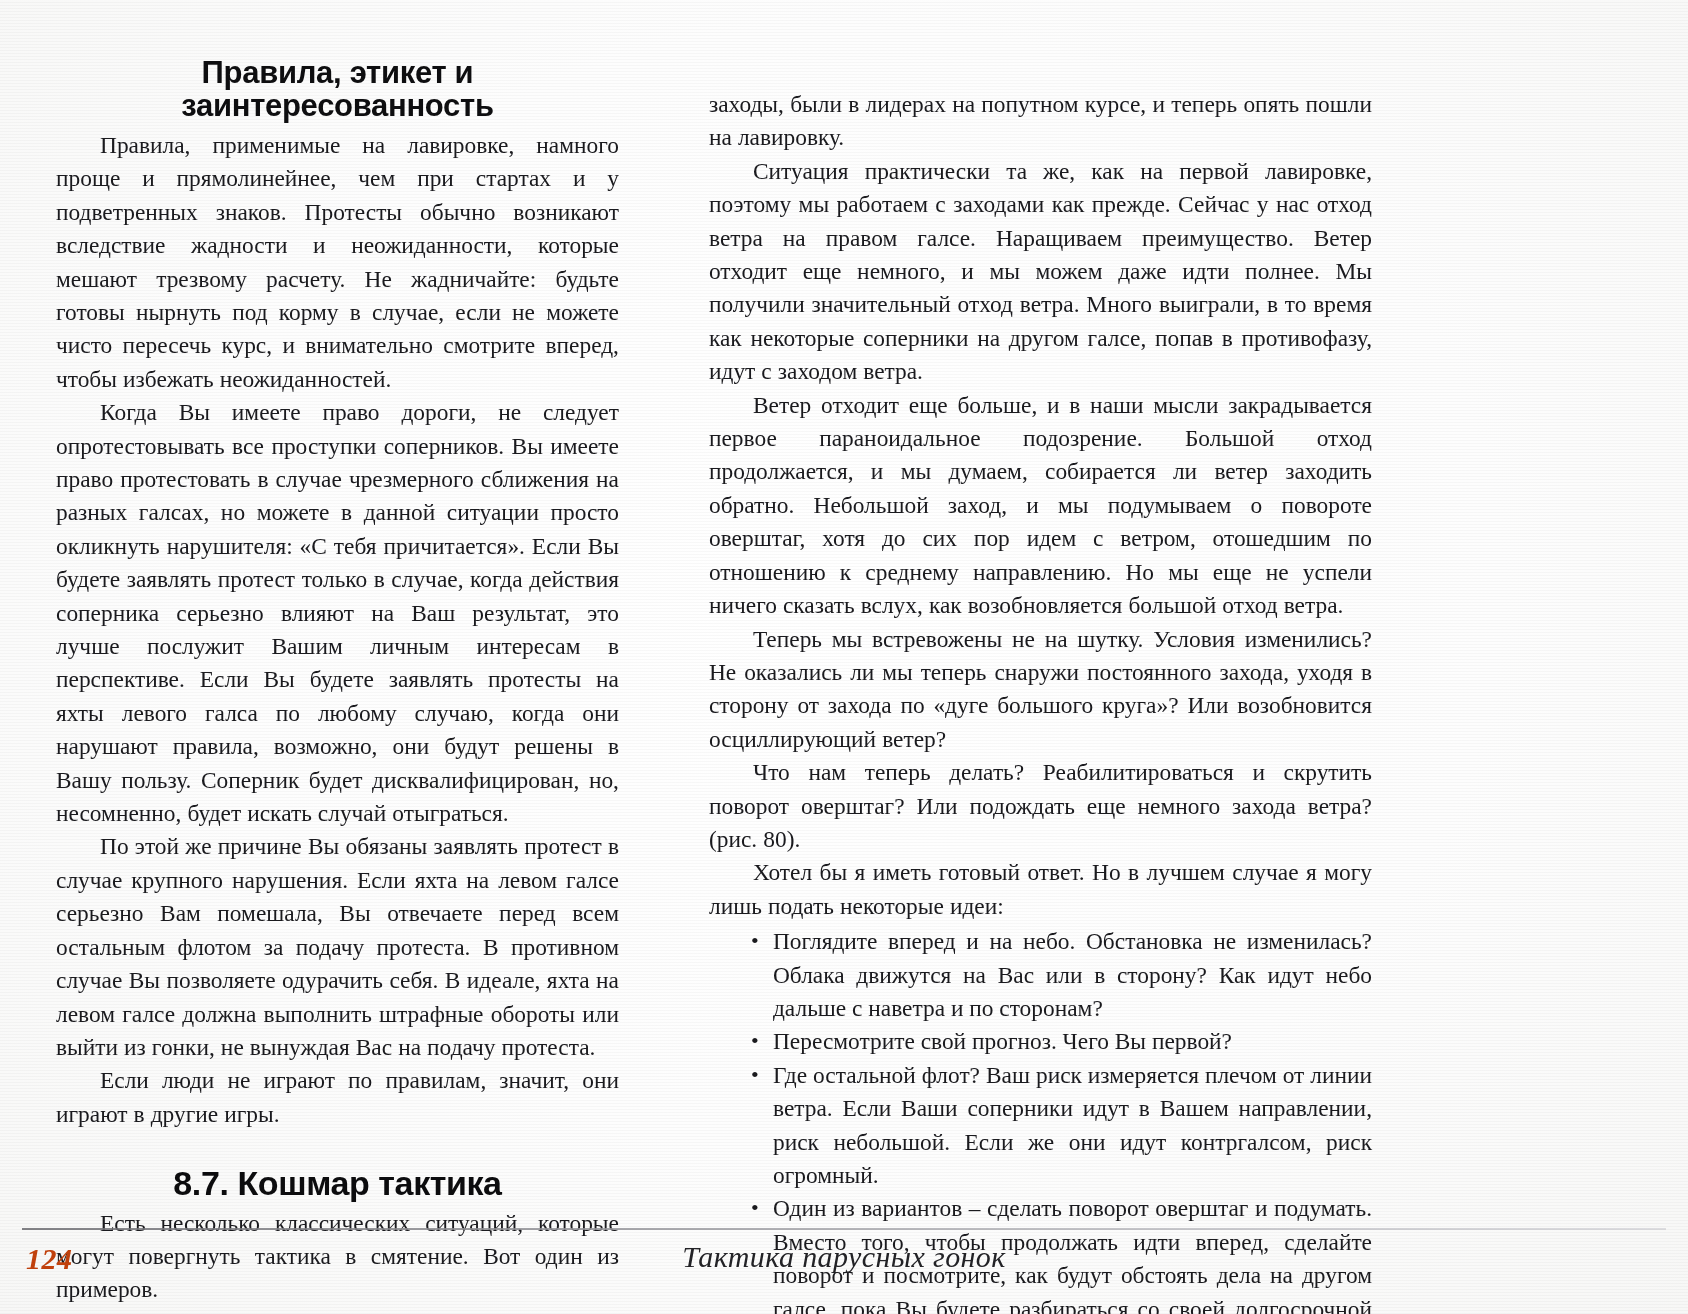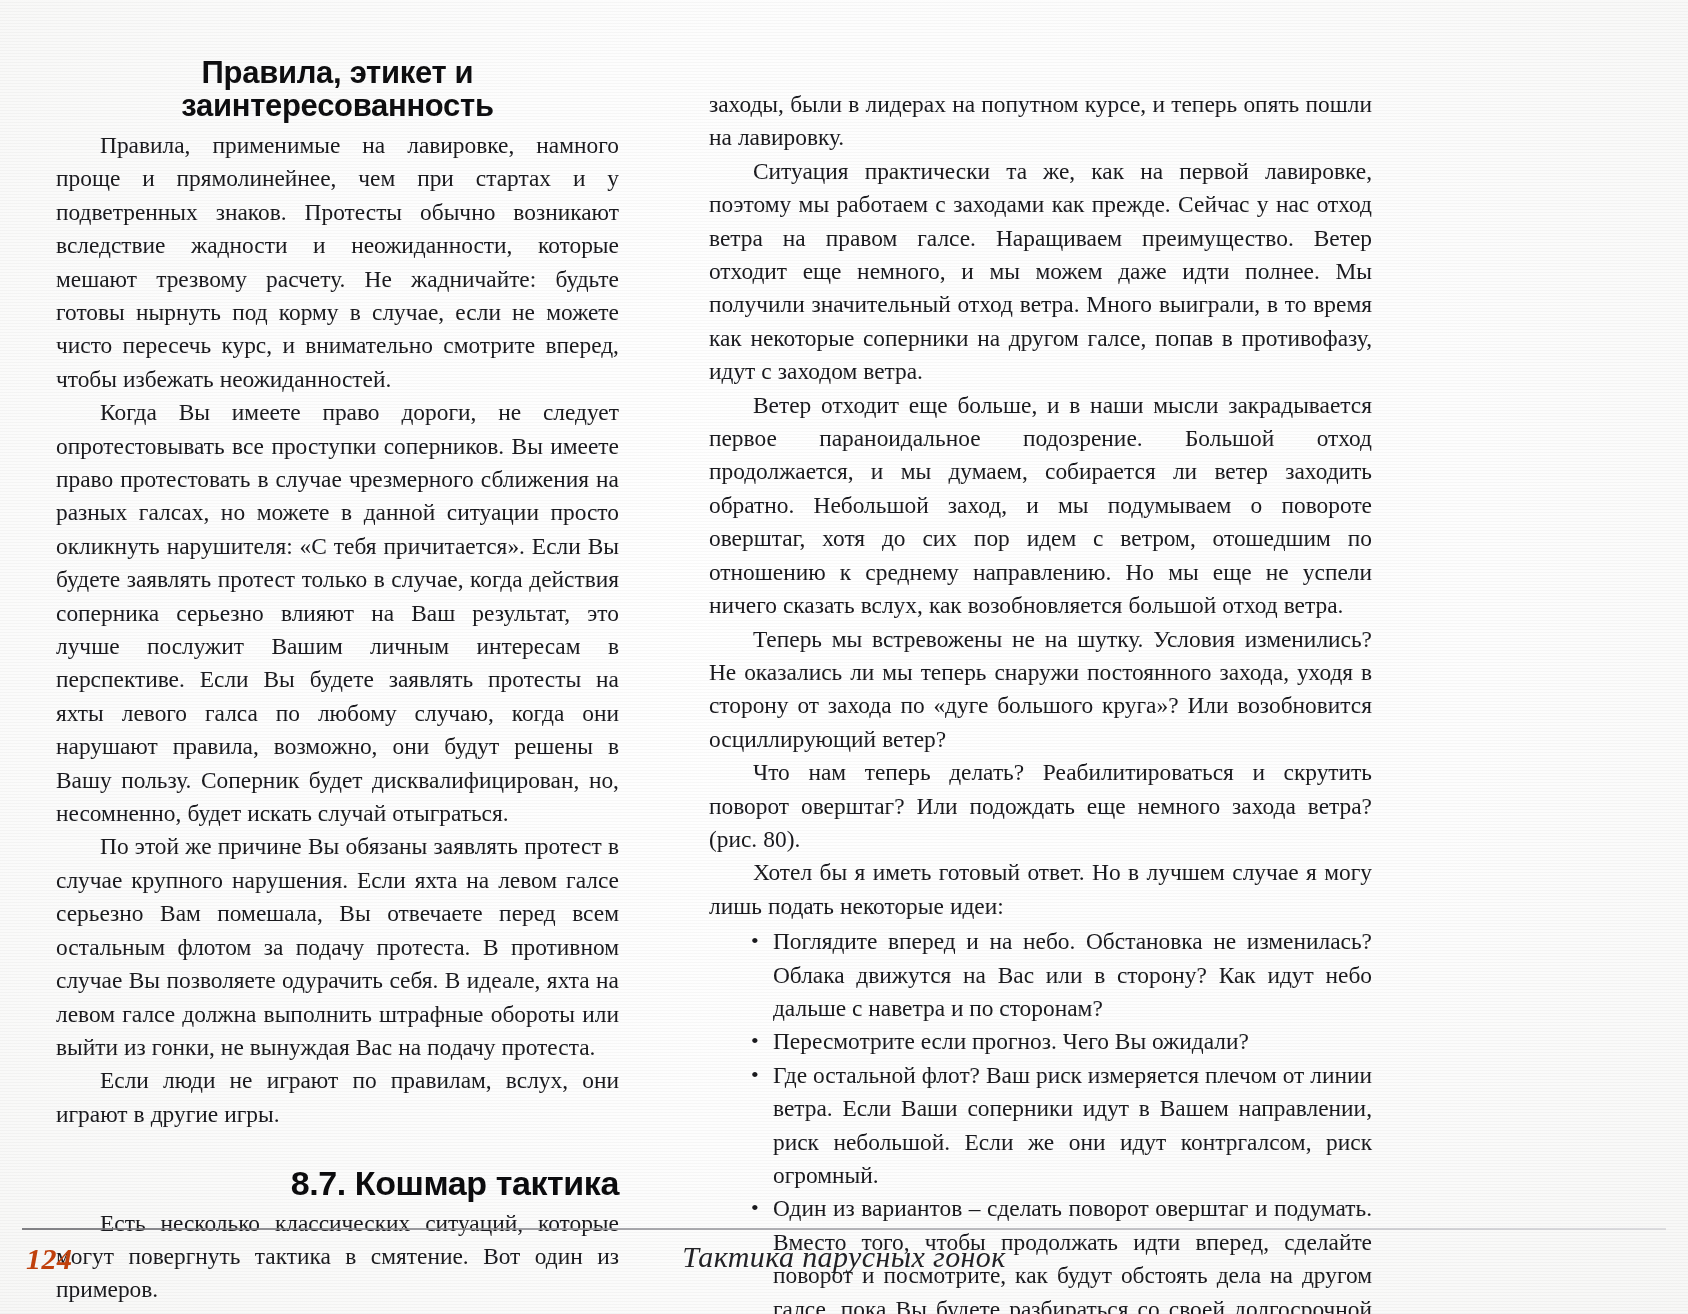--- a/index.html
+++ b/index.html
@@ -61,21 +61,21 @@
   }
 
   h2.chapter-title {
     font-family: "Liberation Sans", "DejaVu Sans", sans-serif;
     font-weight: 700;
     font-size: 34px;
     line-height: 1.1;
     margin: 34px 0 4px 0;
     letter-spacing: -0.4px;
     color: #0c0c0e;
-    text-align: right;
+    text-align: center;
   }
 
   h3.sub-title {
     font-family: "Liberation Sans", "DejaVu Sans", sans-serif;
     font-weight: 700;
     font-size: 29px;
     line-height: 1.12;
     margin: 40px 0 2px 0;
     letter-spacing: -0.3px;
     color: #0c0c0e;
@@ -174,21 +174,21 @@
 
   <div class="columns">
 
     <div class="col col-left">
 
       <h2 class="section-title">Правила, этикет и заинтересованность</h2>
 
       <p class="body">Правила, применимые на лавировке, намного проще и прямолинейнее, чем при стартах и у подветренных знаков. Протесты обычно возникают вследствие жадности и неожиданности, которые мешают трезвому расчету. Не жадничайте: будьте готовы нырнуть под корму в случае, если не можете чисто пересечь курс, и внимательно смотрите вперед, чтобы избежать неожиданностей.</p>
       <p class="body">Когда Вы имеете право дороги, не следует опротестовывать все проступки соперников. Вы имеете право протестовать в случае чрезмерного сближения на разных галсах, но можете в данной ситуации просто окликнуть нарушителя: «С тебя причитается». Если Вы будете заявлять протест только в случае, когда действия соперника серьезно влияют на Ваш результат, это лучше послужит Вашим личным интересам в перспективе. Если Вы будете заявлять протесты на яхты левого галса по любому случаю, когда они нарушают правила, возможно, они будут решены в Вашу пользу. Соперник будет дисквалифицирован, но, несомненно, будет искать случай отыграться.</p>
       <p class="body">По этой же причине Вы обязаны заявлять протест в случае крупного нарушения. Если яхта на левом галсе серьезно Вам помешала, Вы отвечаете перед всем остальным флотом за подачу протеста. В противном случае Вы позволяете одурачить себя. В идеале, яхта на левом галсе должна выполнить штрафные обороты или выйти из гонки, не вынуждая Вас на подачу протеста.</p>
-      <p class="body">Если люди не играют по правилам, вслух, они играют в другие игры.</p>
+      <p class="body">Если люди не играют по правилам, значит, они играют в другие игры.</p>
 
       <h2 class="chapter-title">8.7. Кошмар тактика</h2>
 
       <p class="body">Есть несколько классических ситуаций, которые могут повергнуть тактика в смятение. Вот один из примеров.</p>
 
       <h3 class="sub-title">
         <span class="l1">Постоянный заход ветра</span>
         <span class="l2">или значительный?</span>
       </h3>
 
@@ -200,21 +200,21 @@
       <p class="body" style="text-indent:0">заходы, были в лидерах на попутном курсе, и теперь опять пошли на лавировку.</p>
 
       <p class="body">Ситуация практически та же, как на первой лавировке, поэтому мы работаем с заходами как прежде. Сейчас у нас отход ветра на правом галсе. Наращиваем преимущество. Ветер отходит еще немного, и мы можем даже идти полнее. Мы получили значительный отход ветра. Много выиграли, в то время как некоторые соперники на другом галсе, попав в противофазу, идут с заходом ветра.</p>
       <p class="body">Ветер отходит еще больше, и в наши мысли закрадывается первое параноидальное подозрение. Большой отход продолжается, и мы думаем, собирается ли ветер заходить обратно. Небольшой заход, и мы подумываем о повороте оверштаг, хотя до сих пор идем с ветром, отошедшим по отношению к среднему направлению. Но мы еще не успели ничего сказать вслух, как возобновляется большой отход ветра.</p>
       <p class="body">Теперь мы встревожены не на шутку. Условия изменились? Не оказались ли мы теперь снаружи постоянного захода, уходя в сторону от захода по «дуге большого круга»? Или возобновится осциллирующий ветер?</p>
       <p class="body">Что нам теперь делать? Реабилитироваться и скрутить поворот оверштаг? Или подождать еще немного захода ветра? (рис. 80).</p>
       <p class="body">Хотел бы я иметь готовый ответ. Но в лучшем случае я могу лишь подать некоторые идеи:</p>
 
       <ul class="ideas">
         <li>Поглядите вперед и на небо. Обстановка не изменилась? Облака движутся на Вас или в сторону? Как идут небо дальше с наветра и по сторонам?</li>
-        <li>Пересмотрите если прогноз. Чего Вы ожидали?</li>
+        <li>Пересмотрите свой прогноз. Чего Вы первой?</li>
         <li>Где остальной флот? Ваш риск измеряется плечом от линии ветра. Если Ваши соперники идут в Вашем направлении, риск небольшой. Если же они идут контргалсом, риск огромный.</li>
         <li>Один из вариантов – сделать поворот оверштаг и подумать. Вместо того, чтобы продолжать идти вперед, сделайте поворот и посмотрите, как будут обстоять дела на другом галсе, пока Вы будете разбираться со своей долгосрочной стратегией.</li>
       </ul>
     </div>
   </div>
 
   <div class="footer">
     <div class="footer-rule"></div>
     <div class="page-number">124</div>
     <div class="running-title">Тактика парусных гонок</div>

